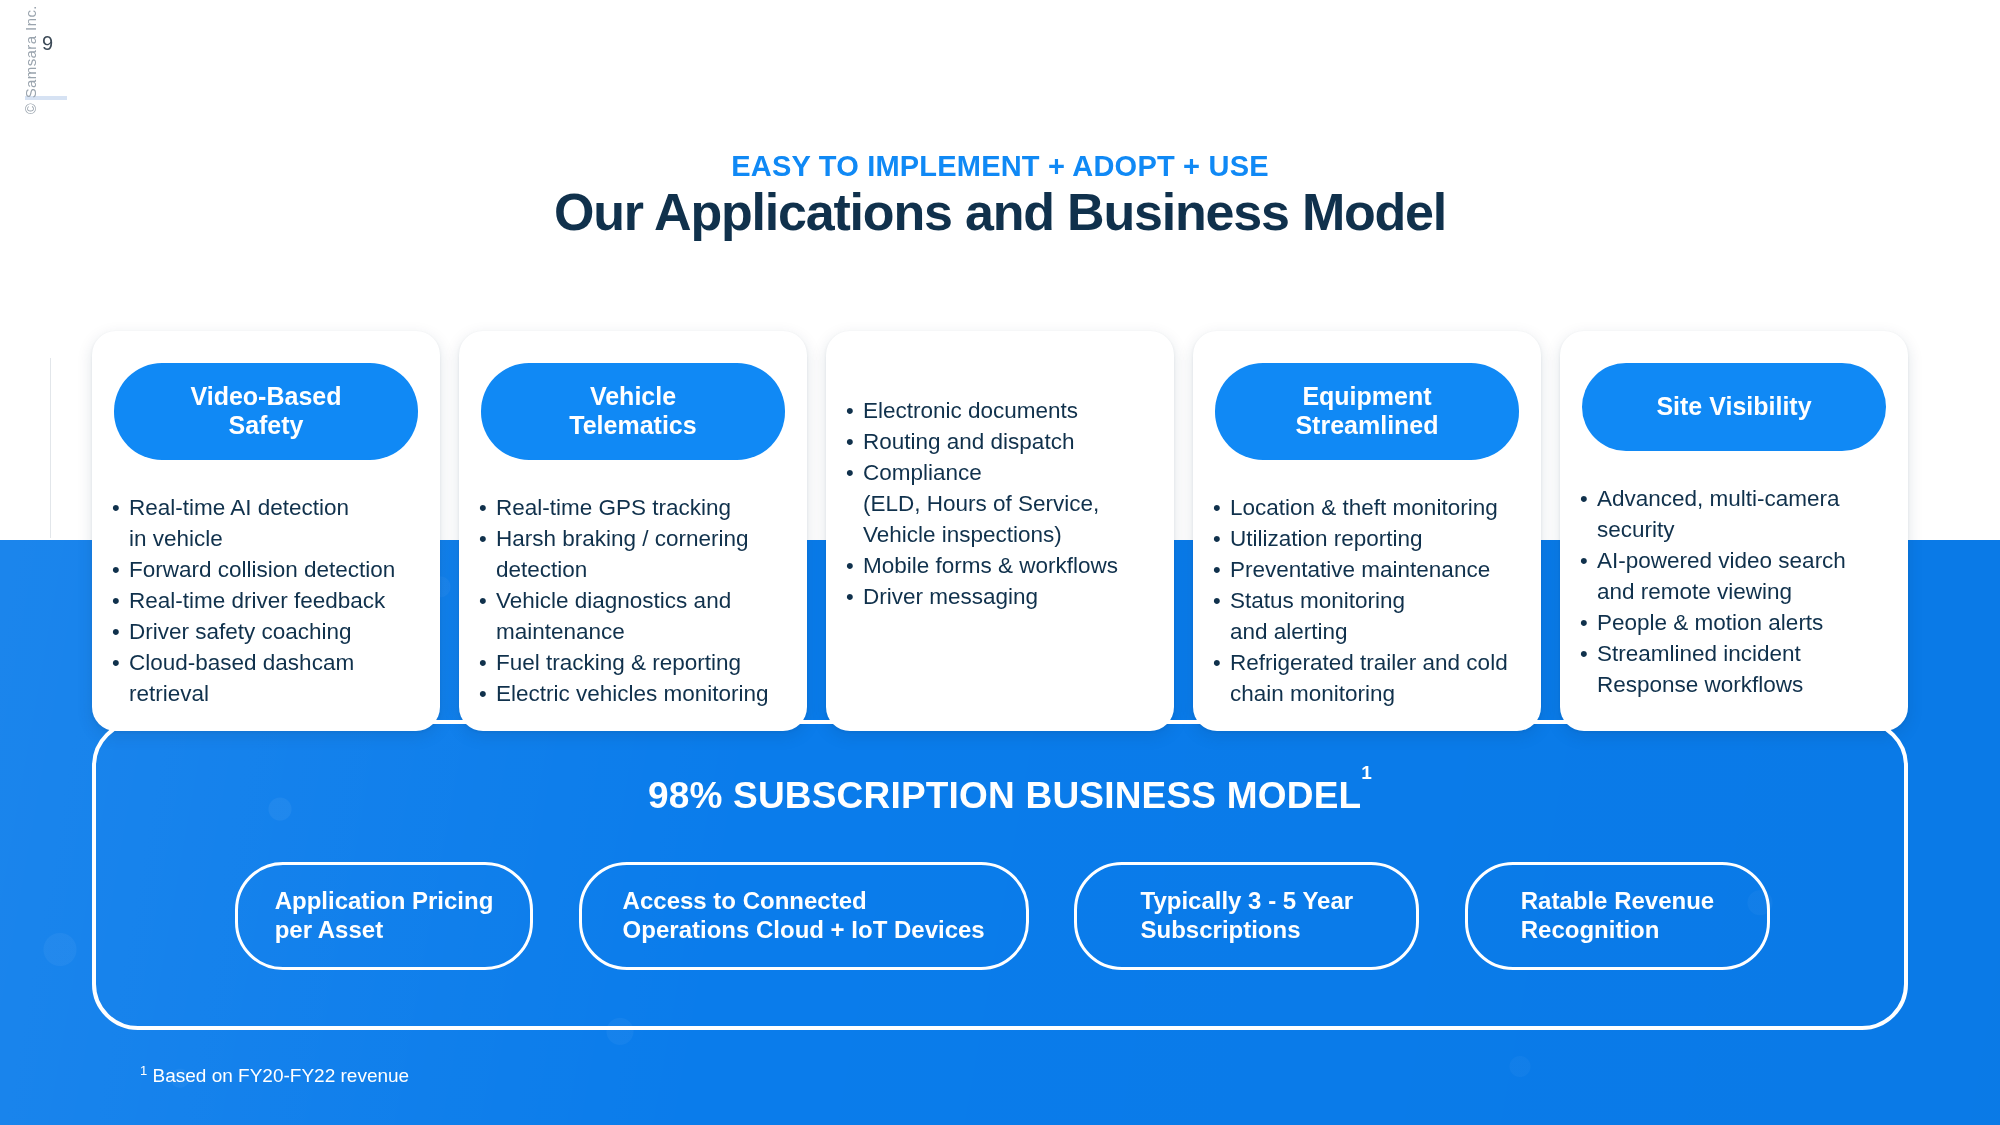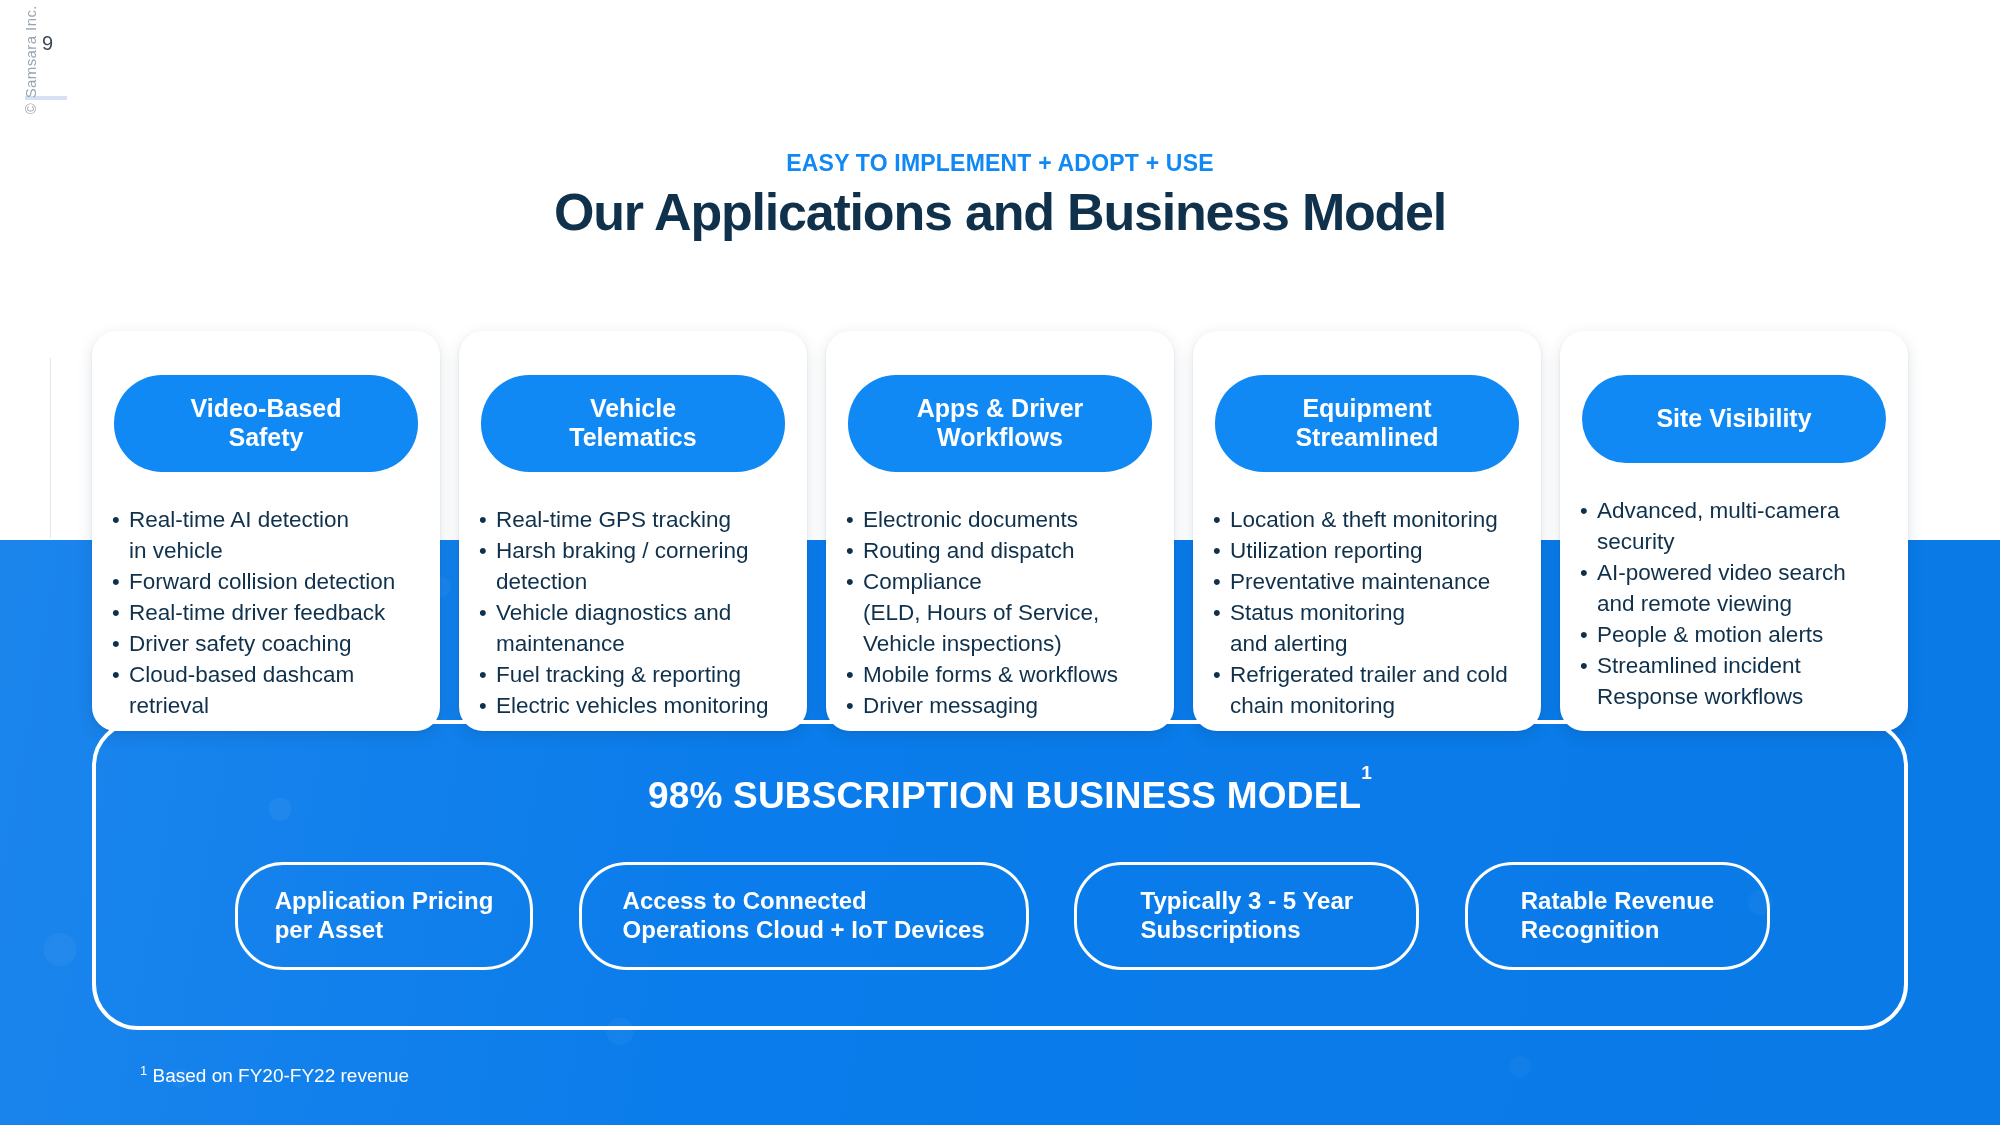--- a/index.html
+++ b/index.html
@@ -78,21 +78,21 @@
     left: 50px; top: 358px;
     width: 1px; height: 180px;
     background: #e2e6ea;
   }
 
   
   .eyebrow {
     position: absolute;
     left: 0; right: 0; top: 150px;
     text-align: center;
-    font-size: 23px;
+    font-size: 29px;
     font-weight: bold;
     color: #1089F5;
     letter-spacing: 0.2px;
   }
   .headline {
     position: absolute;
     left: 0; right: 0; top: 182px;
     text-align: center;
     font-size: 52px;
     font-weight: bold;
@@ -112,21 +112,21 @@
     position: relative;
     flex: 1 1 0;
     min-width: 0;
     background: #ffffff;
     border-radius: 24px;
     box-shadow: 0 5px 16px rgba(16,49,76,0.13), 0 1px 3px rgba(16,49,76,0.08);
     padding: 32px 0 28px 0;
     height: 400px;
   }
   .card-pill {
-    margin: 12px 22px;
+    margin: 0 22px;
     background: #1089F5;
     border-radius: 48px;
     color: #ffffff;
     font-size: 25px;
     font-weight: bold;
     text-align: center;
     line-height: 1.17;
     padding: 19px 8px;
     min-height: 88px;
     display: flex;
@@ -256,24 +256,20 @@
         <li>Harsh braking / cornering
  detection</li>
         <li>Vehicle diagnostics and
  maintenance</li>
         <li>Fuel tracking &amp; reporting</li>
         <li>Electric vehicles monitoring</li>
       </ul>
     </div>
 
     <div class="card">
-      <div class="card-pill">
-        <span>Apps &amp; Driver
-Workflows</span>
-      </div>
       <ul class="card-list">
         <li>Electronic documents</li>
         <li>Routing and dispatch</li>
         <li>Compliance
  (ELD, Hours of Service,
  Vehicle inspections)</li>
         <li>Mobile forms &amp; workflows</li>
         <li>Driver messaging</li>
       </ul>
     </div>

